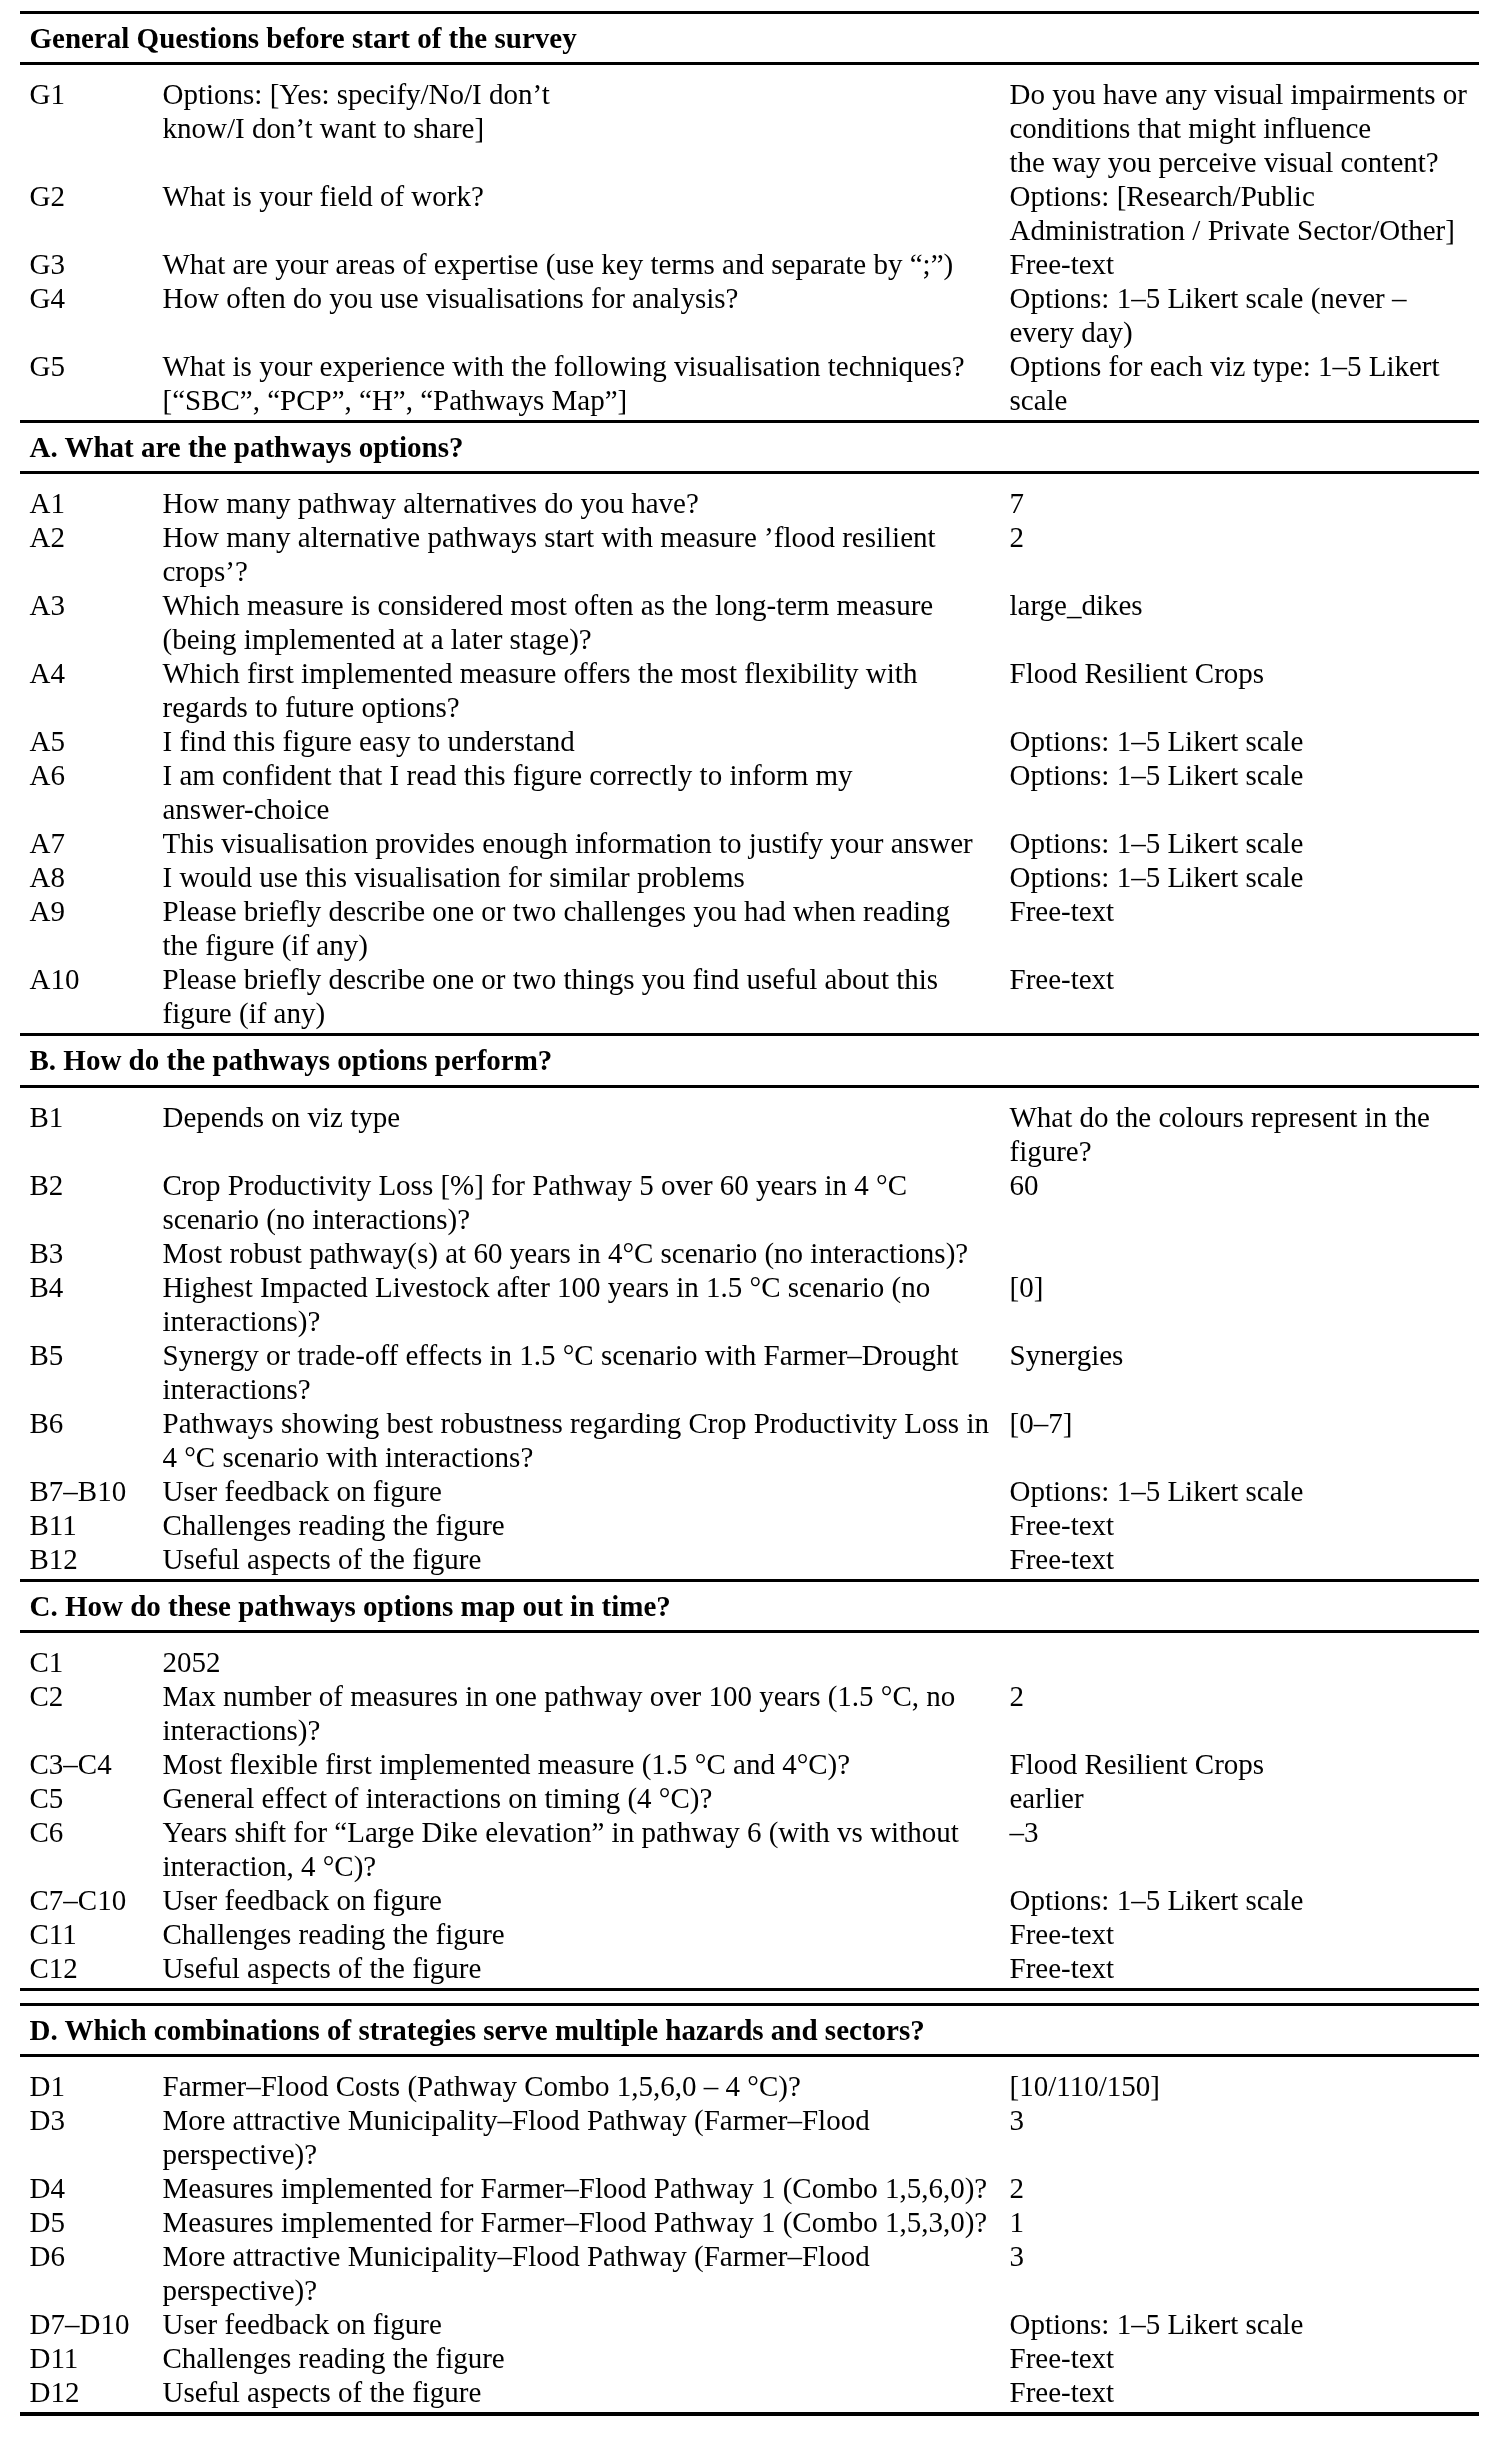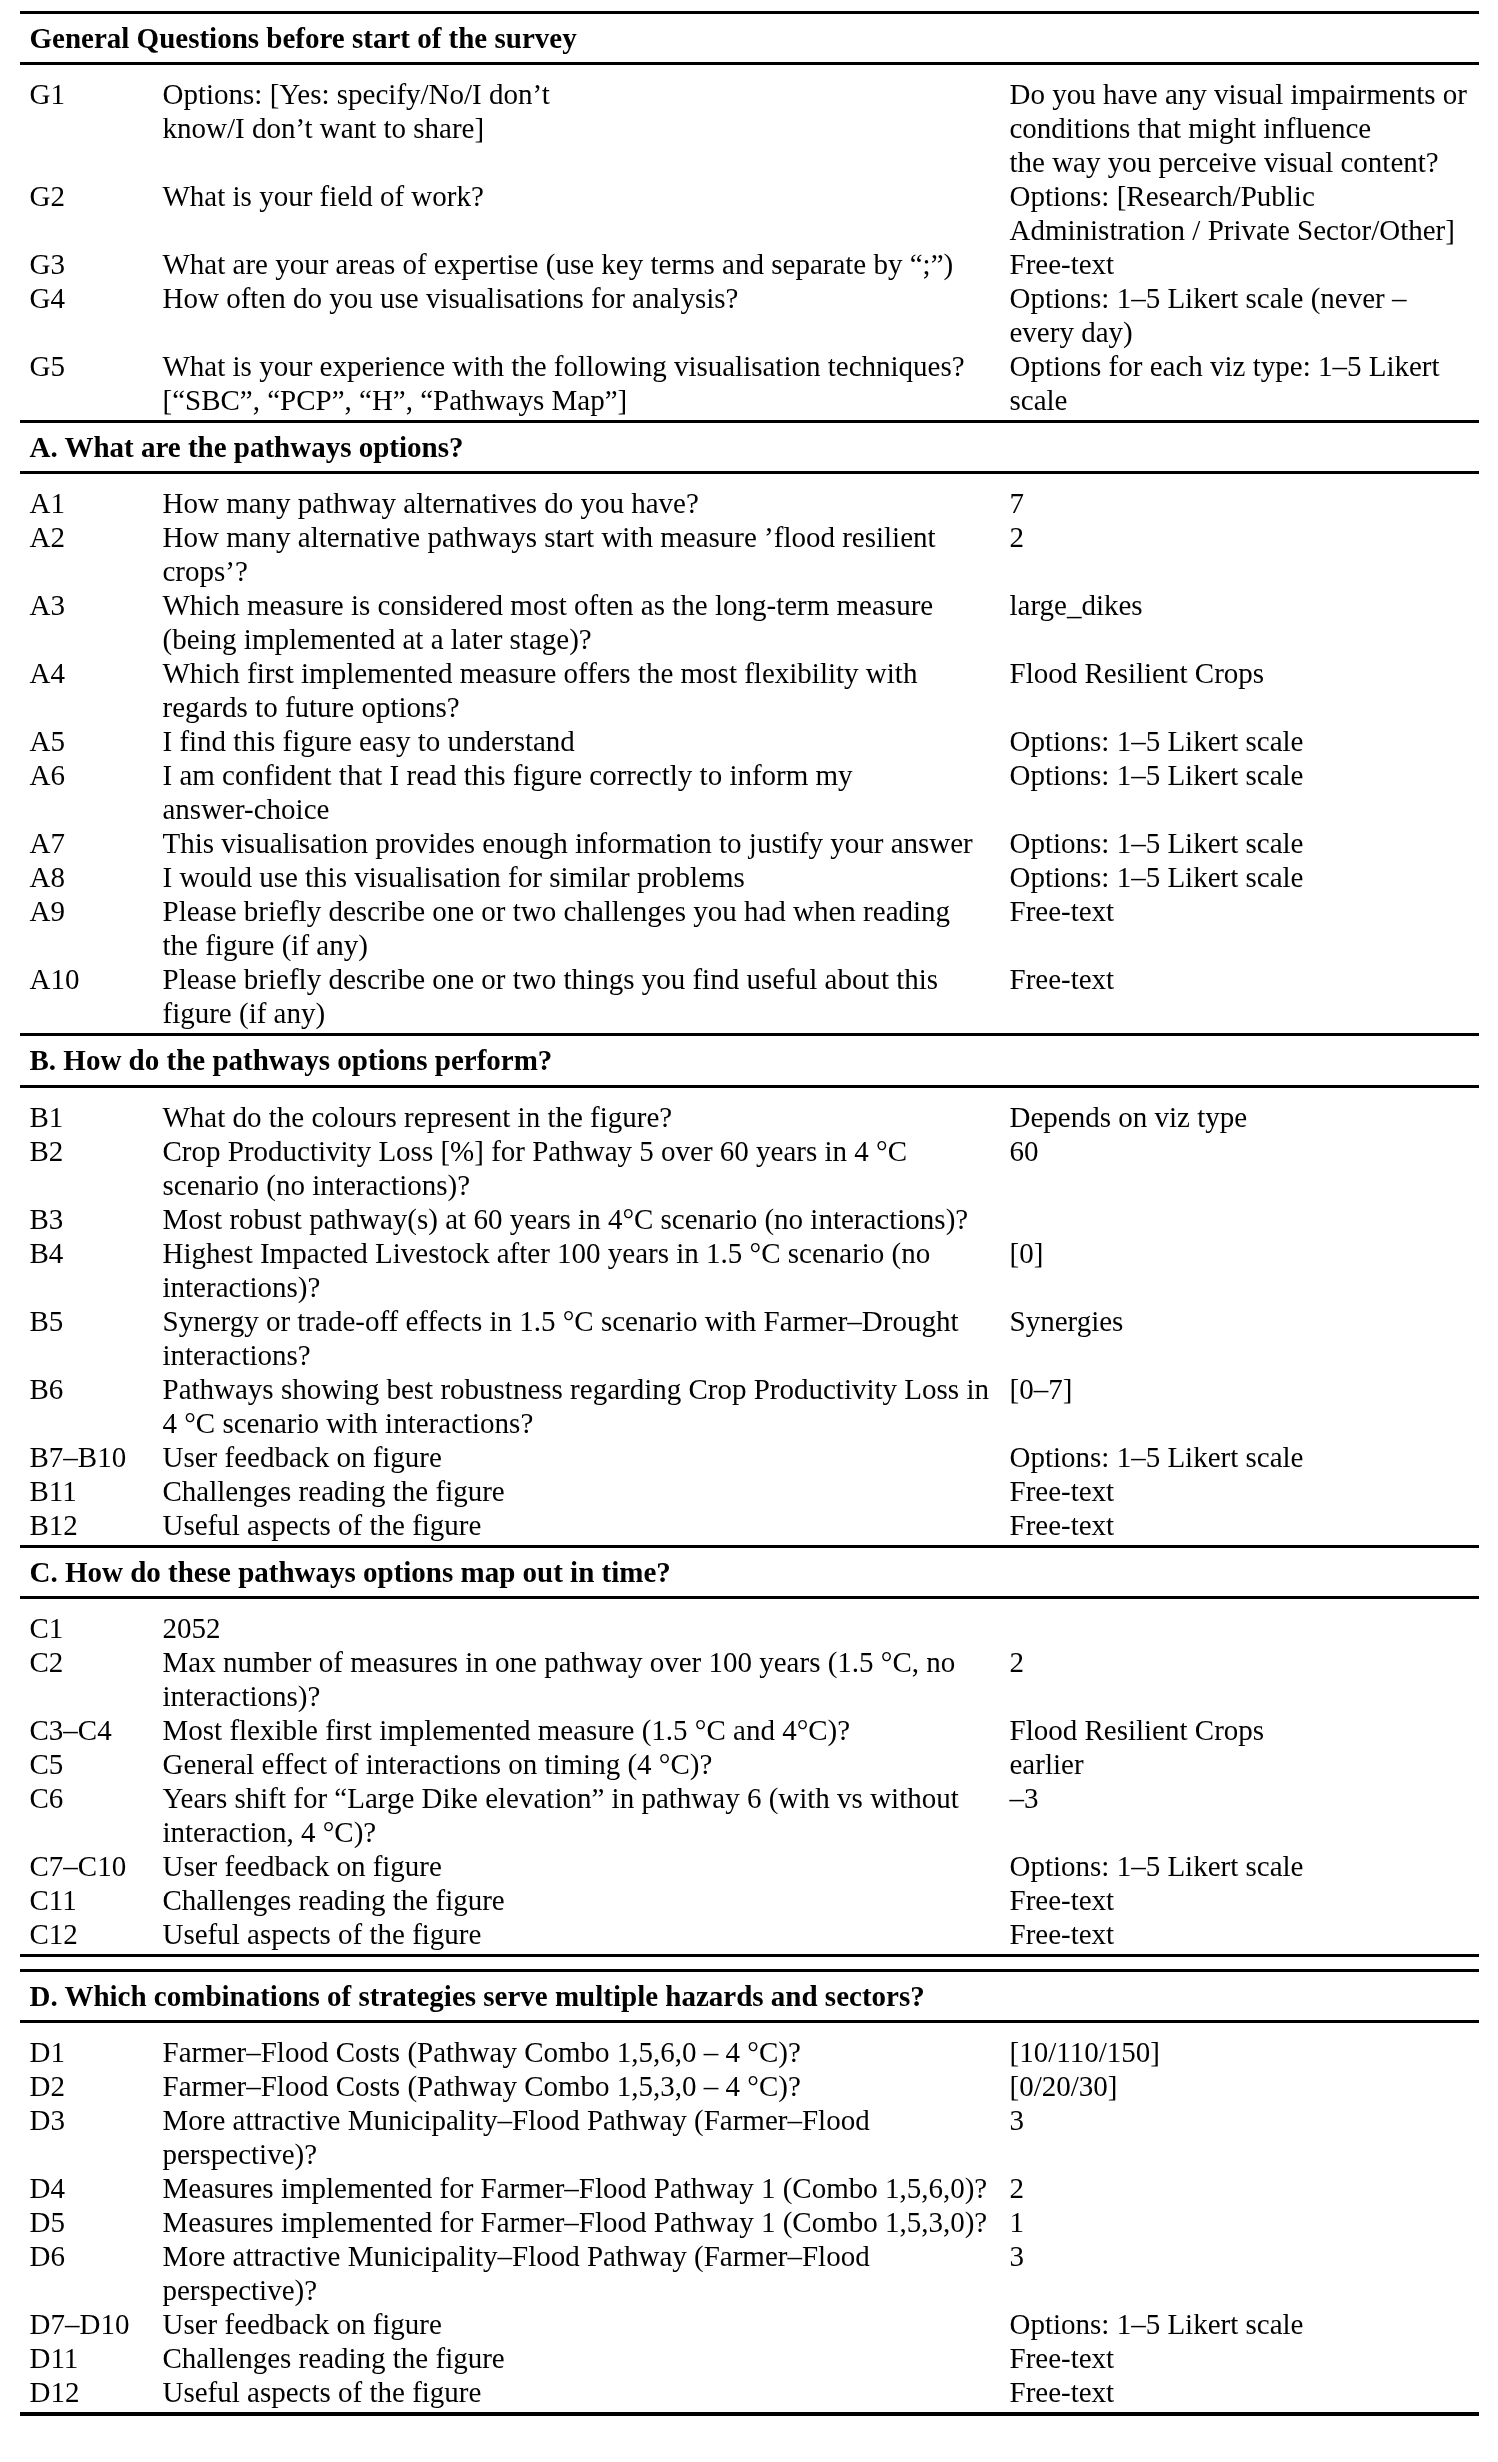--- a/index.html
+++ b/index.html
@@ -171,22 +171,22 @@
   </div>
 </div>
   </section>
 
   <section class="sec">
 
     <h2 class="sec-header">B. How do the pathways options perform?</h2>
     <div class="rows">
   <div class="row">
     <div class="cell id">B1</div>
+    <div class="cell a">Depends on viz type</div>
     <div class="cell q">What do the colours represent in the figure?</div>
-    <div class="cell a">Depends on viz type</div>
   </div>
 
   <div class="row">
     <div class="cell id">B2</div>
     <div class="cell q">Crop Productivity Loss [%] for Pathway 5 over 60 years in 4&nbsp;°C
 scenario (no interactions)?</div>
     <div class="cell a">60</div>
   </div>
 
   <div class="row">
@@ -293,25 +293,20 @@
   <section class="sec">
     <div class="break-rule"></div>
     <h2 class="sec-header">D. Which combinations of strategies serve multiple hazards and sectors?</h2>
     <div class="rows">
   <div class="row">
     <div class="cell id">D1</div>
     <div class="cell q">Farmer–Flood Costs (Pathway Combo 1,5,6,0 – 4&nbsp;°C)?</div>
     <div class="cell a">[10/110/150]</div>
   </div>
 
-  <div class="row">
-    <div class="cell id">D2</div>
-    <div class="cell q">Farmer–Flood Costs (Pathway Combo 1,5,3,0 – 4&nbsp;°C)?</div>
-    <div class="cell a">[0/20/30]</div>
-  </div>
 
   <div class="row">
     <div class="cell id">D3</div>
     <div class="cell q">More attractive Municipality–Flood Pathway (Farmer–Flood
 perspective)?</div>
     <div class="cell a">3</div>
   </div>
 
   <div class="row">
     <div class="cell id">D4</div>

